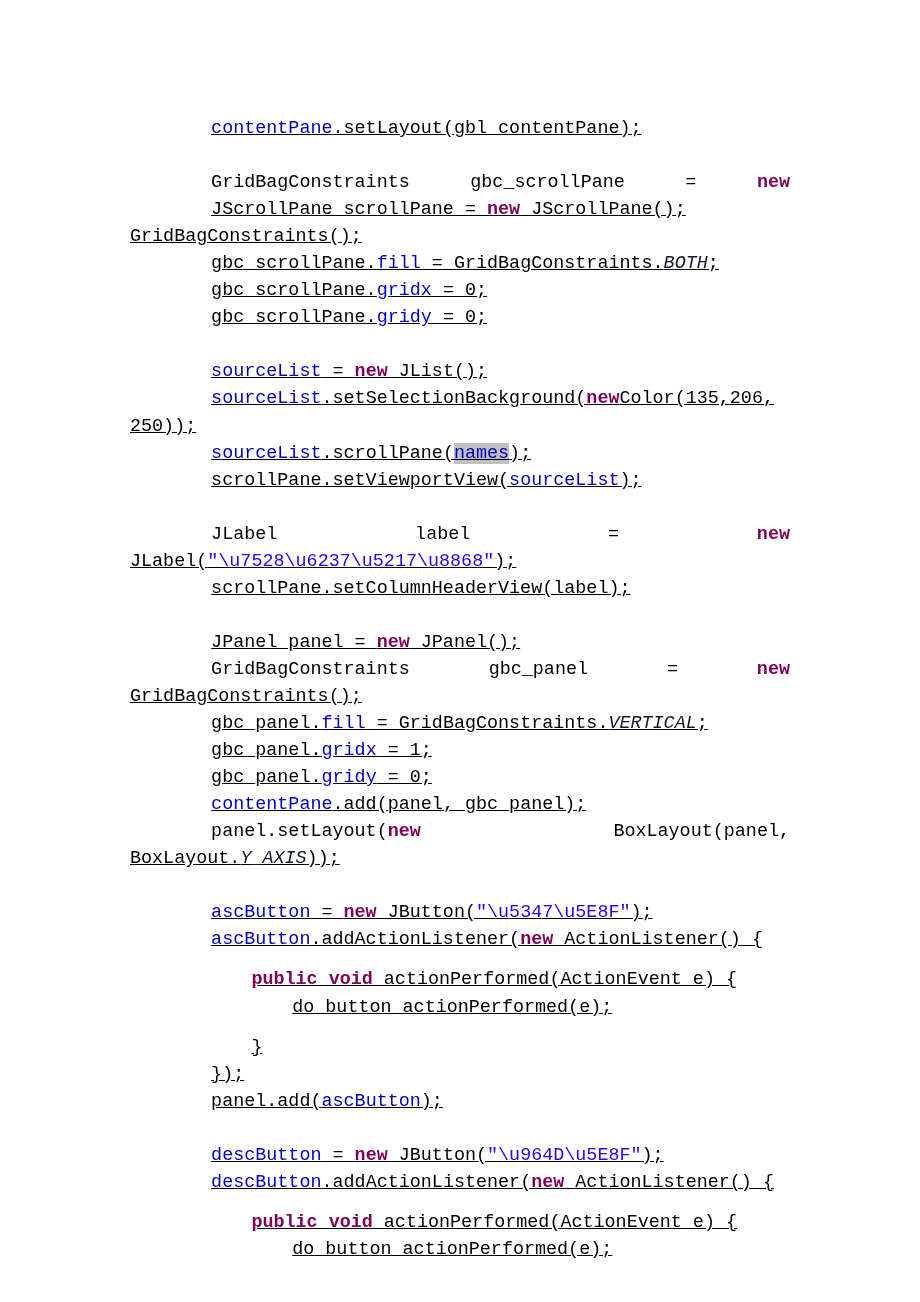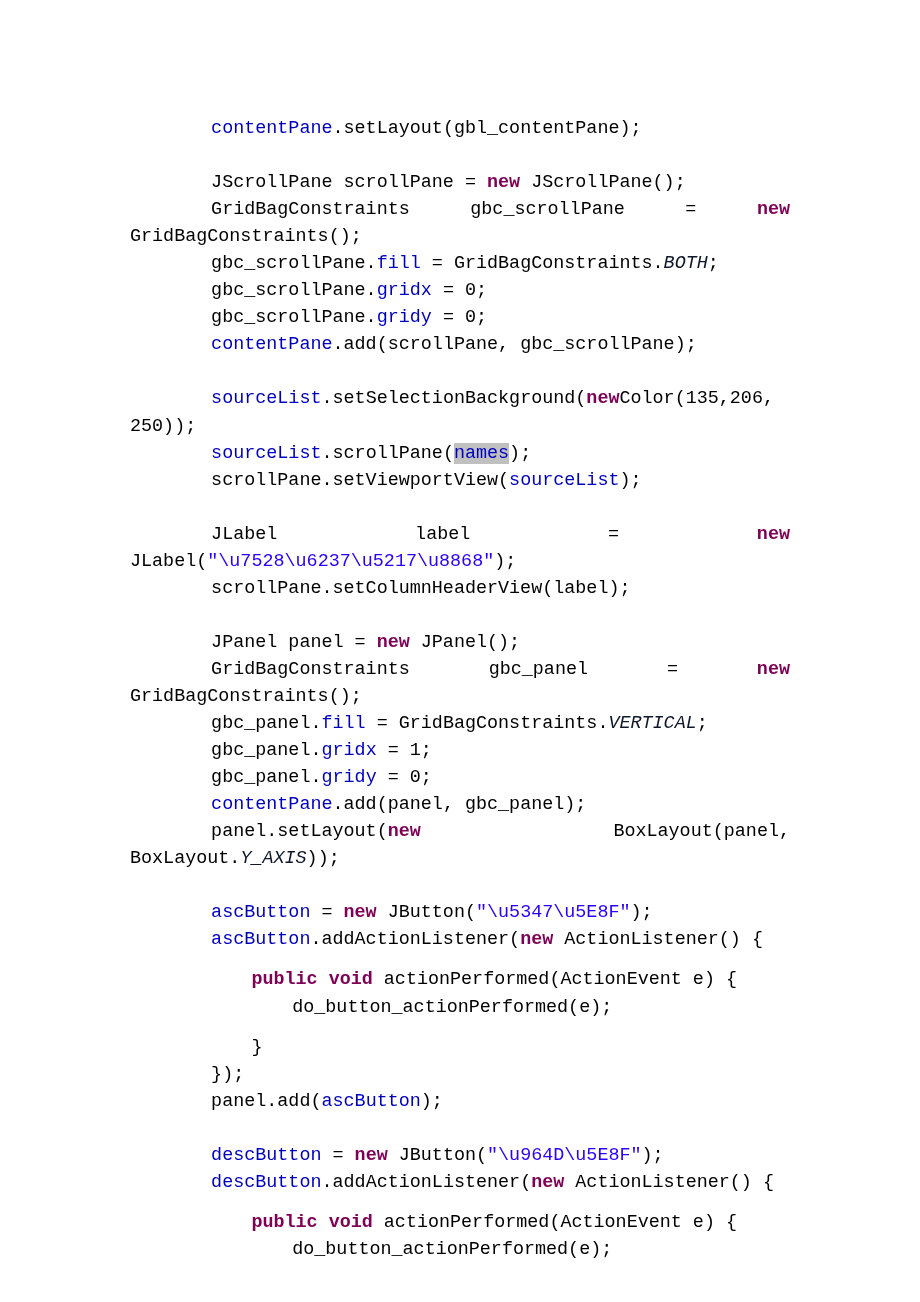--- a/index.html
+++ b/index.html
@@ -22,56 +22,57 @@
     display: block;
     text-align: justify;
   }
   .line.big1 {
     text-align: justify;
     text-align-last: justify;
   }
   .line.normal {
     text-align: center;
     text-align-last: left;
+    text-decoration: underline;
   }
   .indent1 { padding-left: 11.0ch; margin-top: 13px; }
   .indent2 { padding-left: 7.35ch; }
   .indent3 { padding-left: 14.7ch; }
   .kw { color: #7f0055; font-weight: bold; }
   .fld { color: #0000c0; }
   .cst { color: #0f172a; font-style: italic; }
   .str { color: #2a00ff; }
   .hl { background: #c0c0c0; }
   .blank { height: 1.47em; }
 </style>
 </head>
 <body>
 
 <div class="page">
 
 <div class="line normal indent2"><span class="fld">contentPane</span><span>.setLayout(gbl_contentPane);</span></div>
 
 <div class="blank"></div>
 
+<div class="line big1 indent2"><span>GridBagConstraints</span> <span>gbc_scrollPane</span> <span>=</span> <span class="kw">new</span></div>
+
 <div class="line normal indent2"><span>JScrollPane scrollPane = </span><span class="kw">new</span><span> JScrollPane();</span></div>
-
-<div class="line big1 indent2"><span>GridBagConstraints</span> <span>gbc_scrollPane</span> <span>=</span> <span class="kw">new</span></div>
 <div class="line normal"><span>GridBagConstraints();</span></div>
 
 
 <div class="line normal indent2"><span>gbc_scrollPane.</span><span class="fld">fill</span><span> = GridBagConstraints.</span><span class="cst">BOTH</span><span>;</span></div>
 
 <div class="line normal indent2"><span>gbc_scrollPane.</span><span class="fld">gridx</span><span> = 0;</span></div>
 
 <div class="line normal indent2"><span>gbc_scrollPane.</span><span class="fld">gridy</span><span> = 0;</span></div>
 
-<div class="line normal indent2"><span class="fld">contentPane</span><span>.add(scrollPane, gbc_scrollPane);</span></div>
 
 <div class="blank"></div>
 
+<div class="line normal indent2"><span class="fld">sourceList</span><span> = </span><span class="kw">new</span><span> JList();</span></div>
 
 
 <div class="line normal indent2"><span class="fld">sourceList</span><span>.setSelectionBackground(</span><span class="kw">new</span><span>Color(135,206,</span></div>
 <div class="line normal"><span>250));</span></div>
 
 <div class="line normal indent2"><span class="fld">sourceList</span><span>.scrollPane(</span><span class="fld hl">names</span><span>);</span></div>
 
 <div class="line normal indent2"><span>scrollPane.setViewportView(</span><span class="fld">sourceList</span><span>);</span></div>
 
 <div class="blank"></div>

